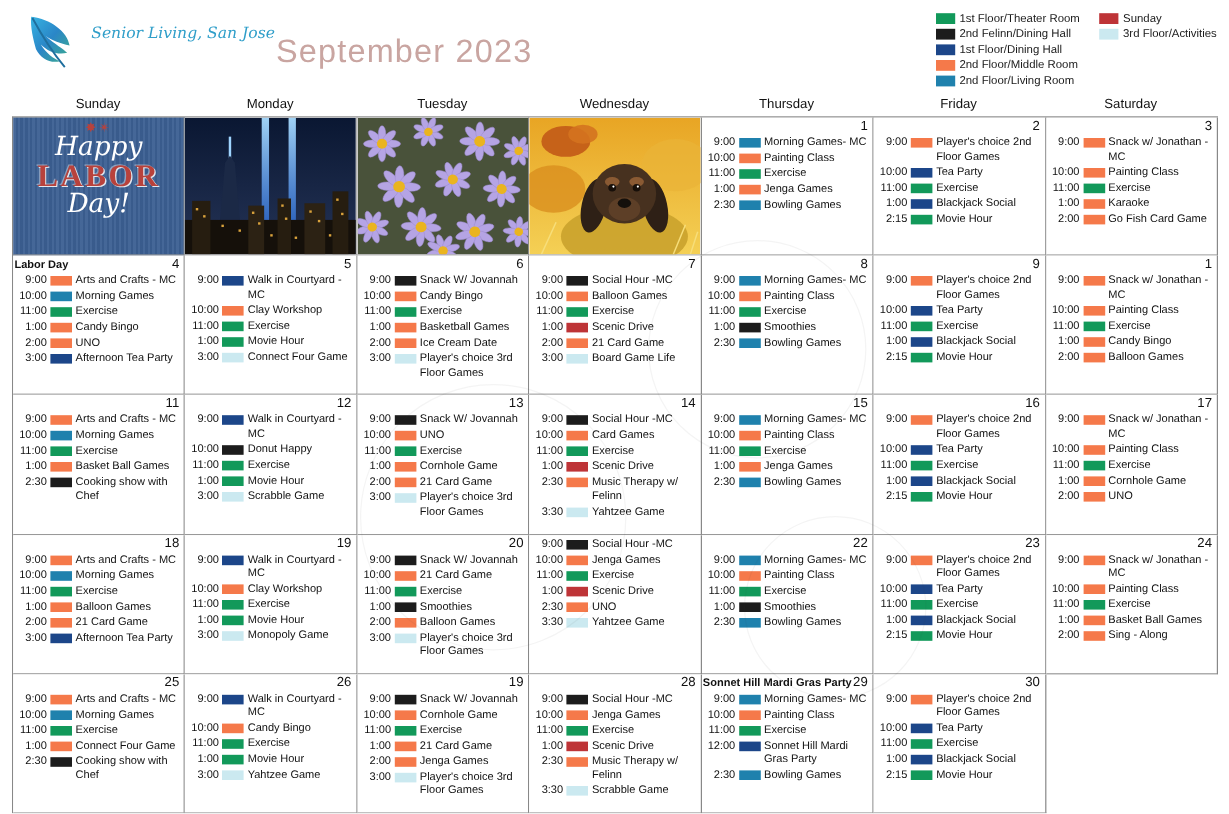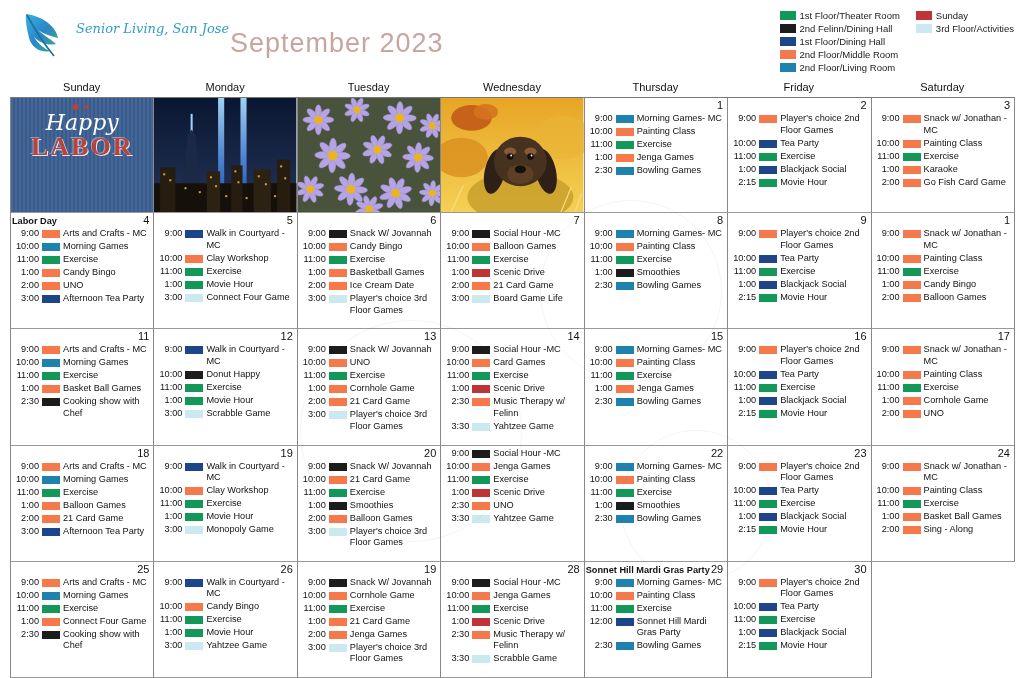--- a/index.html
+++ b/index.html
@@ -120,20 +120,21 @@
       <div class="wd">Wednesday</div>
       <div class="wd">Thursday</div>
       <div class="wd">Friday</div>
       <div class="wd">Saturday</div>
     </div>
   <div class="grid" id="grid">
       <div class="cell photo ph-happy-labor-day">
         <div class="labor-spark">✸✴</div>
         <div class="labor-happy">Happy</div>
         <div class="labor-big">LABOR</div>
+        <div class="labor-day">Day!</div>
       </div>
       <div class="cell photo ph-nyc-tribute-lights">
         <svg viewBox="0 0 140 115" preserveAspectRatio="none">
           <defs>
             <linearGradient id="sky" x1="0" y1="0" x2="0" y2="1">
               <stop offset="0" stop-color="#0a1732"></stop>
               <stop offset="1" stop-color="#253457"></stop>
             </linearGradient>
             <linearGradient id="beam" x1="0" y1="0" x2="0" y2="1">
               <stop offset="0" stop-color="#a8dcff" stop-opacity="0.95"></stop>

